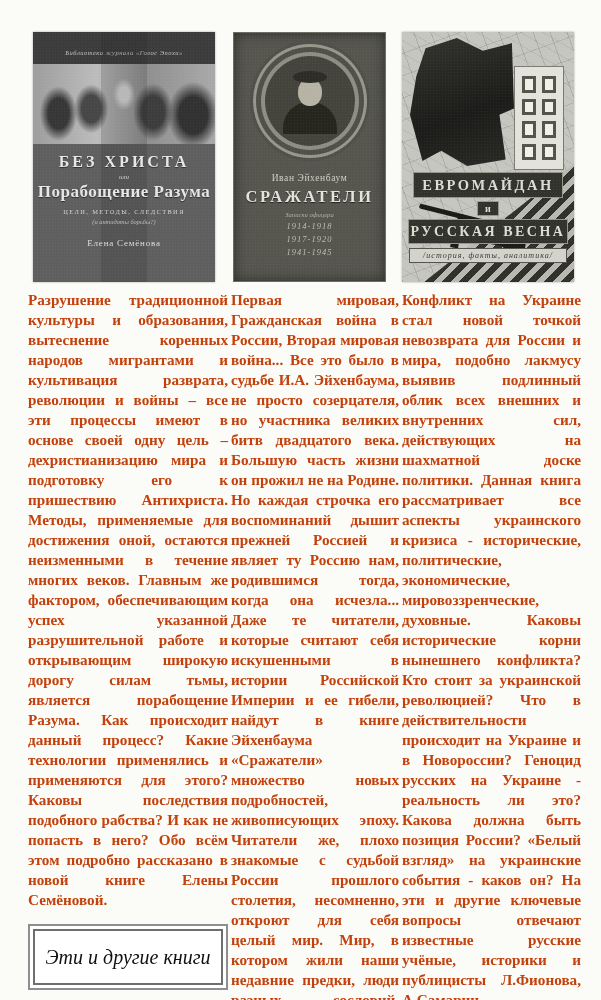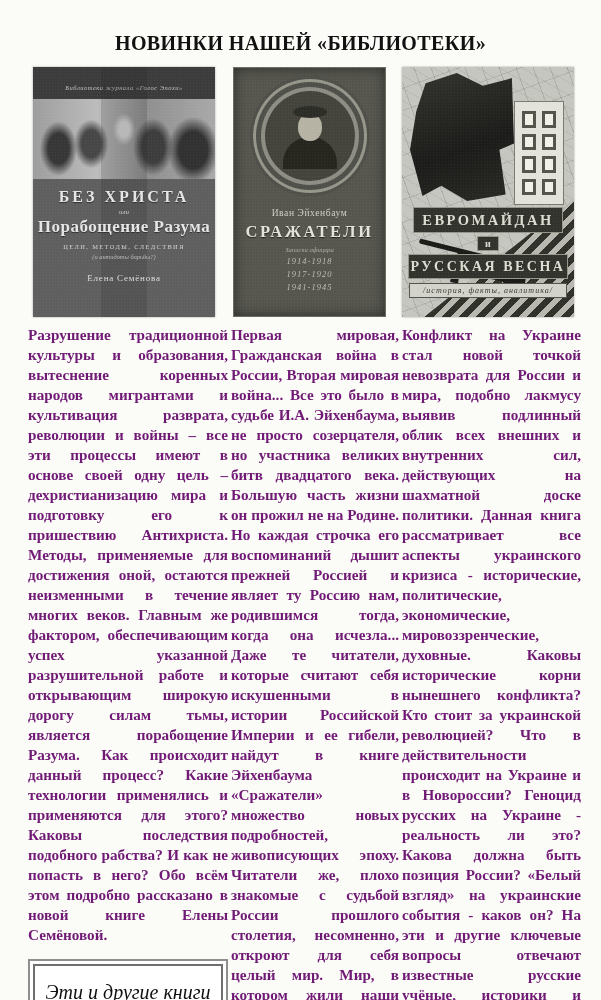--- a/index.html
+++ b/index.html
@@ -81,32 +81,31 @@
   .ribbon{position:absolute;right:0;bottom:0;width:150px;height:118px;z-index:4;
     clip-path:polygon(100% 0,100% 100%,0 100%);
     background:repeating-linear-gradient(135deg,#31312c 0 6px,#b8b8b0 6px 12px);}
   .rifle{position:absolute;background:#1b1b18;height:5px;border-radius:2px;z-index:5;}
   .rifle::before{content:"";position:absolute;right:-2px;top:-2px;width:22px;height:9px;background:#1b1b18;border-radius:2px;}
   .rifle::after{content:"";position:absolute;left:40px;top:4px;width:8px;height:11px;background:#1b1b18;}
   .rifle-1{left:16px;bottom:62px;width:96px;transform:rotate(14deg);}
   .rifle-2{left:10px;bottom:42px;width:112px;transform:rotate(10deg);}
   
   .desc{margin:4px 0 0 0;font-size:15.2px;line-height:20px;font-weight:bold;
-    text-align:justify;color:#701a75;hyphens:auto;}
+    text-align:justify;color:#c2410c;hyphens:auto;}
   
   .shop{margin-top:14px;border:2px solid #8e8e8e;padding:3px;background:#fff;}
   .shop-inner{border:2px solid #6e6e6e;text-align:center;padding:12px 2px 12px;}
   .shop-it{font-style:italic;font-size:20px;line-height:28px;color:#101010;}
 </style>
 </head>
 <body>
 
 <div class="page">
 
-  <h1 class="title">НОВИНКИ НАШЕЙ «БИБЛИОТЕКИ»</h1>
 
   <div class="grid">
 
     <div class="coverwrap">
       <div class="cover c1">
         <div class="c1-top">
           <span class="c1-series">Библиотека журнала «Голос Эпохи»</span>
         </div>
         <div class="c1-photo"></div>
         <div class="c1-text">

